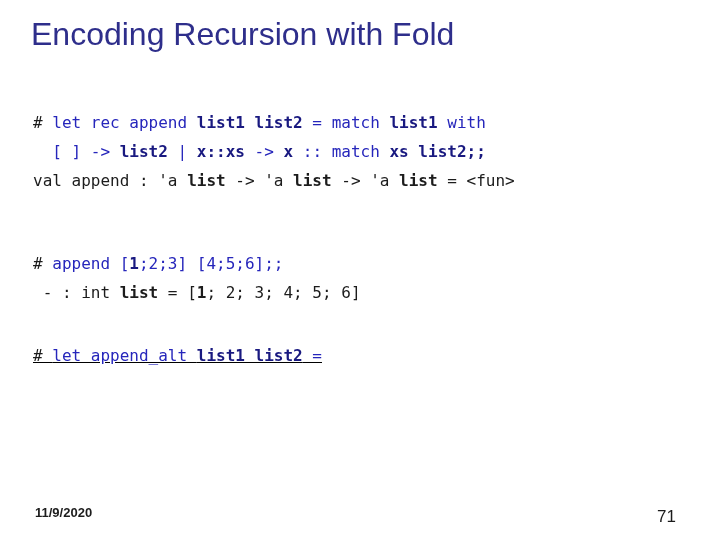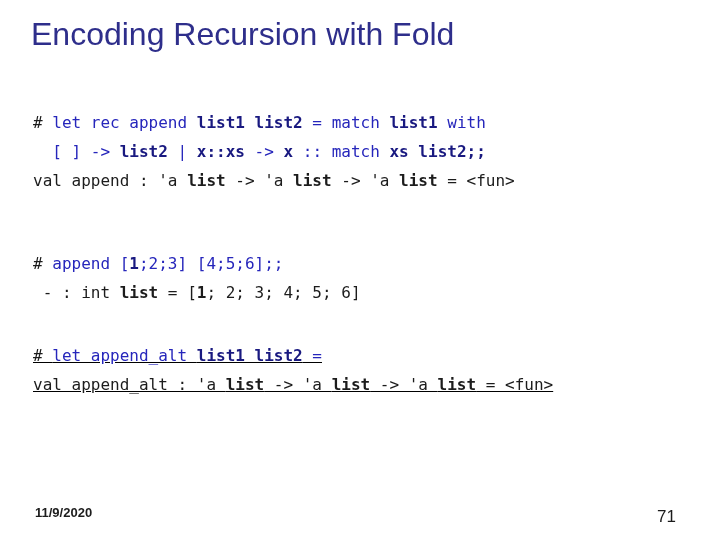--- a/index.html
+++ b/index.html
@@ -49,19 +49,18 @@
         <div class="code-line"><span class="c-black"># </span><span class="c-blue">let rec append </span><span class="c-navy bold">list1 list2</span><span class="c-blue"> = match </span><span class="c-navy bold">list1</span><span class="c-blue"> with</span></div>
         <div class="code-line"><span class="c-blue">  [ ] -&gt; </span><span class="c-navy bold">list2</span><span class="c-blue"> | </span><span class="c-navy bold">x::xs</span><span class="c-blue"> -&gt; </span><span class="c-navy bold">x</span><span class="c-blue"> :: match </span><span class="c-navy bold">xs</span><span class="c-blue"> </span><span class="c-navy bold">list2;;</span></div>
         <div class="code-line"><span class="c-black">val append : 'a </span><span class="c-black bold">list</span><span class="c-black"> -&gt; 'a </span><span class="c-black bold">list</span><span class="c-black"> -&gt; 'a </span><span class="c-black bold">list</span><span class="c-black"> = &lt;fun&gt;</span></div>
       </div>
       <div class="code-block">
         <div class="code-line"><span class="c-black"># </span><span class="c-blue">append [</span><span class="c-navy bold">1</span><span class="c-blue">;2;3] [4;5;6];;</span></div>
         <div class="code-line"><span class="c-black"> - : int </span><span class="c-black bold">list</span><span class="c-black"> = [</span><span class="c-black bold">1</span><span class="c-black">; 2; 3; 4; 5; 6]</span></div>
       </div>
       <div class="code-block">
         <div class="code-line"><span class="c-black"># </span><span class="c-blue">let append_alt </span><span class="c-navy bold">list1 list2</span><span class="c-blue"> =</span></div>
-        <div class="code-line"><span class="c-black">val append_alt : 'a </span><span class="c-black bold">list</span><span class="c-black"> -&gt; 'a </span><span class="c-black bold">list</span><span class="c-black"> -&gt; 'a </span><span class="c-black bold">list</span><span class="c-black"> = &lt;fun&gt;</span></div>
       </div>
     </div>
 
   <div class="footer-date">11/9/2020</div>
   <div class="footer-page">71</div>
 </div>
 
 </body></html>

